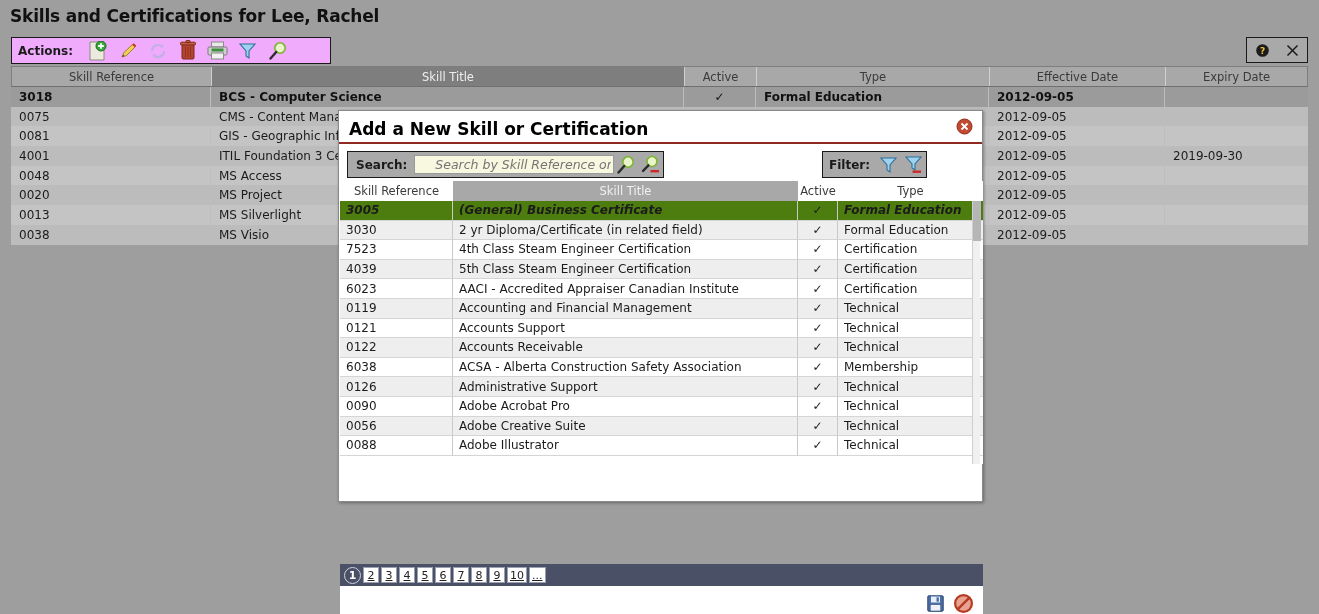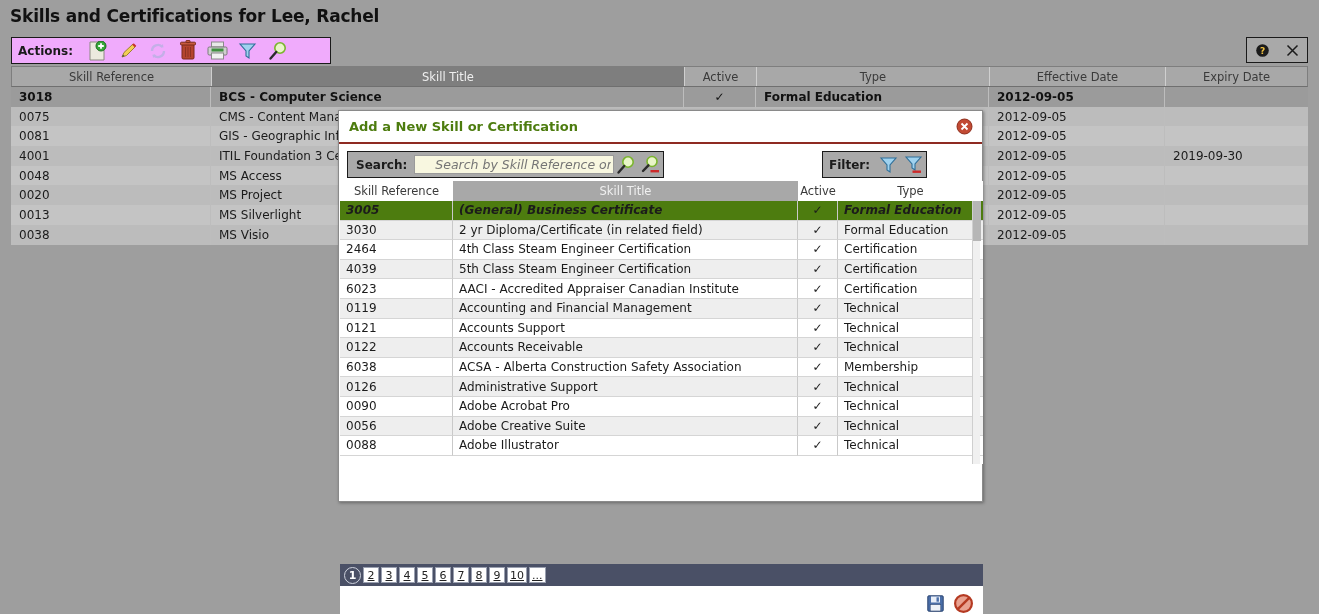--- a/index.html
+++ b/index.html
@@ -83,21 +83,21 @@
   
   #dialog {
     position:absolute; left:338px; top:110px;
     width:645px; height:392px;
     background:#ffffff;
     border:1px solid #8a8a8a;
     box-shadow:1px 1px 3px rgba(0,0,0,.35);
   }
   #dlg-title {
     position:absolute; left:10px; top:8px;
-    font-size:13px; font-weight:bold; color:#4d7c0f;
+    font-size:17px; font-weight:bold; color:#000000;
   }
   #dlg-close { position:absolute; right:9px; top:7px; cursor:pointer; }
   #dlg-rule { position:absolute; left:0; top:31px; width:100%; height:2px; background:#8e2a22; }
 
   #search-box {
     position:absolute; left:8px; top:40px; width:317px; height:27px;
     border:1px solid #1a1a1a; background:#a9a9a9;
     display:flex; align-items:center; padding-left:8px;
   }
   #search-label { font-weight:bold; font-size:12px; margin-right:7px; }
@@ -400,21 +400,21 @@
         <div class="d-act ctr">✓</div>
         <div class="d-type">Formal Education</div>
       </div>
       <div class="r alt">
         <div class="d-ref">3030</div>
         <div class="d-title">2 yr Diploma/Certificate (in related field)</div>
         <div class="d-act ctr">✓</div>
         <div class="d-type">Formal Education</div>
       </div>
       <div class="r ">
-        <div class="d-ref">2464</div>
+        <div class="d-ref">7523</div>
         <div class="d-title">4th Class Steam Engineer Certification</div>
         <div class="d-act ctr">✓</div>
         <div class="d-type">Certification</div>
       </div>
       <div class="r alt">
         <div class="d-ref">4039</div>
         <div class="d-title">5th Class Steam Engineer Certification</div>
         <div class="d-act ctr">✓</div>
         <div class="d-type">Certification</div>
       </div>

